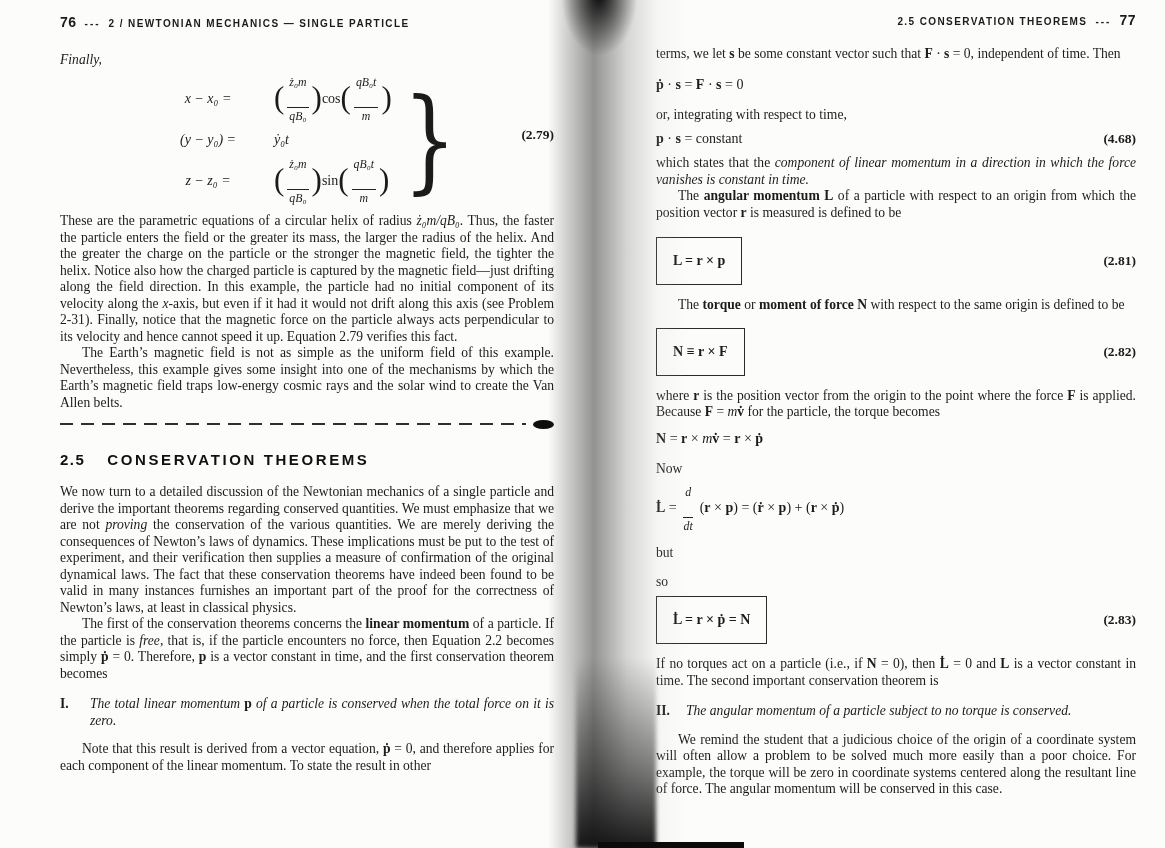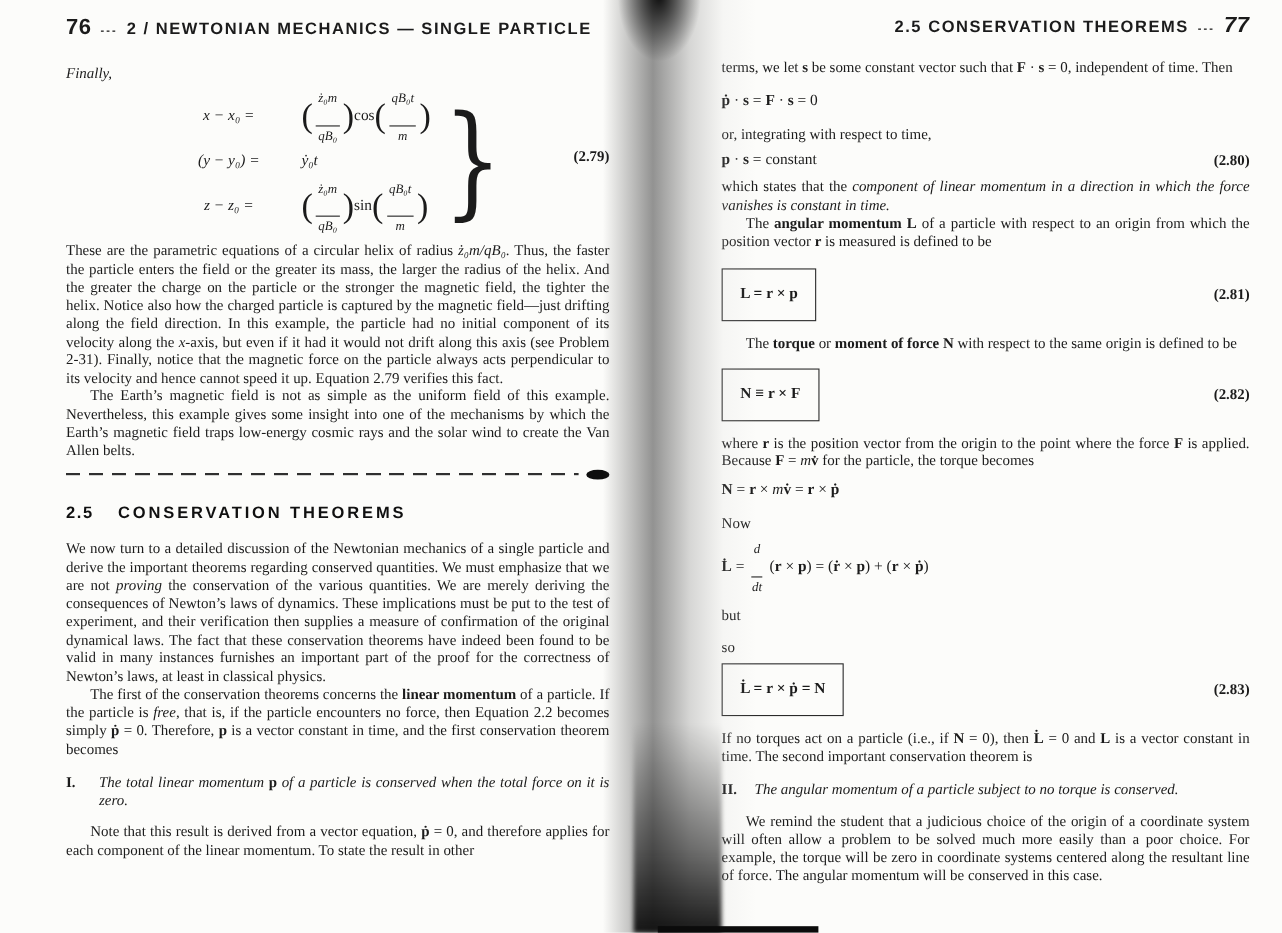--- a/index.html
+++ b/index.html
@@ -10,23 +10,23 @@
   }
   .page{position:absolute;top:0;height:848px;}
   #page-left{left:60px;width:494px;}
   #page-right{left:656px;width:480px;}
 
   
   .runhead{display:flex;align-items:baseline;gap:8px;
     font-family:"Liberation Sans","DejaVu Sans",sans-serif;font-weight:bold;}
   #page-left .runhead{margin-top:14px;}
   #page-right .runhead{margin-top:12px;justify-content:flex-end;}
-  .pgnum{font-size:20px;letter-spacing:.5px;}
-  .pgnum.slant{font-style:italic;}
-  .runtitle{font-size:15px;letter-spacing:1.4px;}
+  .pgnum{font-size:14px;letter-spacing:.5px;}
+  .pgnum.slant{}
+  .runtitle{font-size:10px;letter-spacing:1.4px;}
   .rundash{font-size:10px;letter-spacing:2px;}
 
   
   p{margin:0;font-size:13.6px;line-height:16.5px;text-align:justify;}
   .ind{text-indent:22px;}
   .lead{margin-top:22px;font-style:italic;}
 
   
   .theorem{display:flex;font-size:13.6px;line-height:16.5px;margin-top:14px;margin-bottom:12px;}
   .thlabel{width:30px;flex:none;font-weight:bold;}
@@ -186,21 +186,21 @@
   <p class="mt18"><span>terms, we let </span><span class="bd">s</span><span> be some constant vector such that </span><span class="bd">F</span><span> · </span><span class="bd">s</span><span> = 0, independent of time. Then</span></p>
 
   <div class="eqrow mt12">
     <span class="eqmath"><span class="bd">ṗ</span><span> · </span><span class="bd">s</span><span> = </span><span class="bd">F</span><span> · </span><span class="bd">s</span><span> = 0</span></span>
   </div>
 
   <p class="mt12">or, integrating with respect to time,</p>
 
   <div class="eqrow mt6">
     <span class="eqmath"><span class="bd">p</span><span> · </span><span class="bd">s</span><span> = constant</span></span>
-    <span class="eqnum">(2.80)</span>
+    <span class="eqnum">(4.68)</span>
   </div>
 
   <p class="mt6"><span>which states that the </span><span class="it">component of linear momentum in a direction in which the force vanishes is constant in time.</span></p>
   <p class="ind"><span>The </span><span class="bd">angular momentum</span><span> </span><span class="bd">L</span><span> of a particle with respect to an origin from which the position vector </span><span class="bd">r</span><span> is measured is defined to be</span></p>
 
   <div class="eqrow mt16">
     <span class="eqmath boxed"><span class="bd">L</span><span> = </span><span class="bd">r</span><span> × </span><span class="bd">p</span></span>
     <span class="eqnum">(2.81)</span>
   </div>
 

